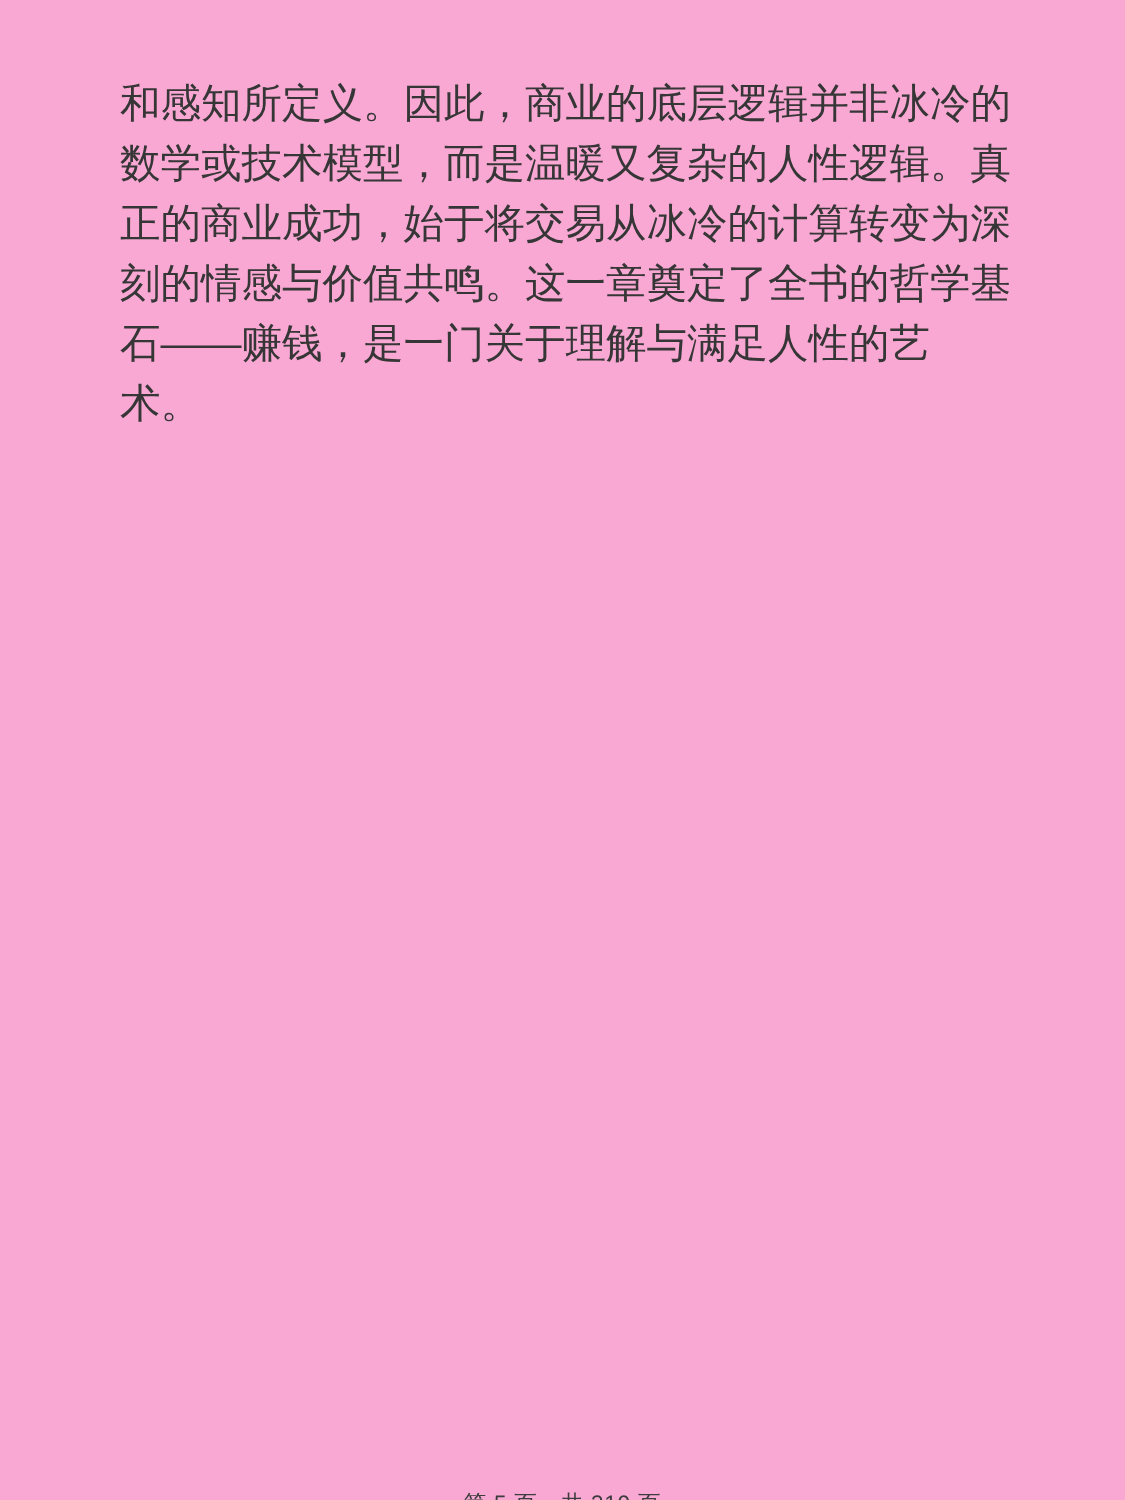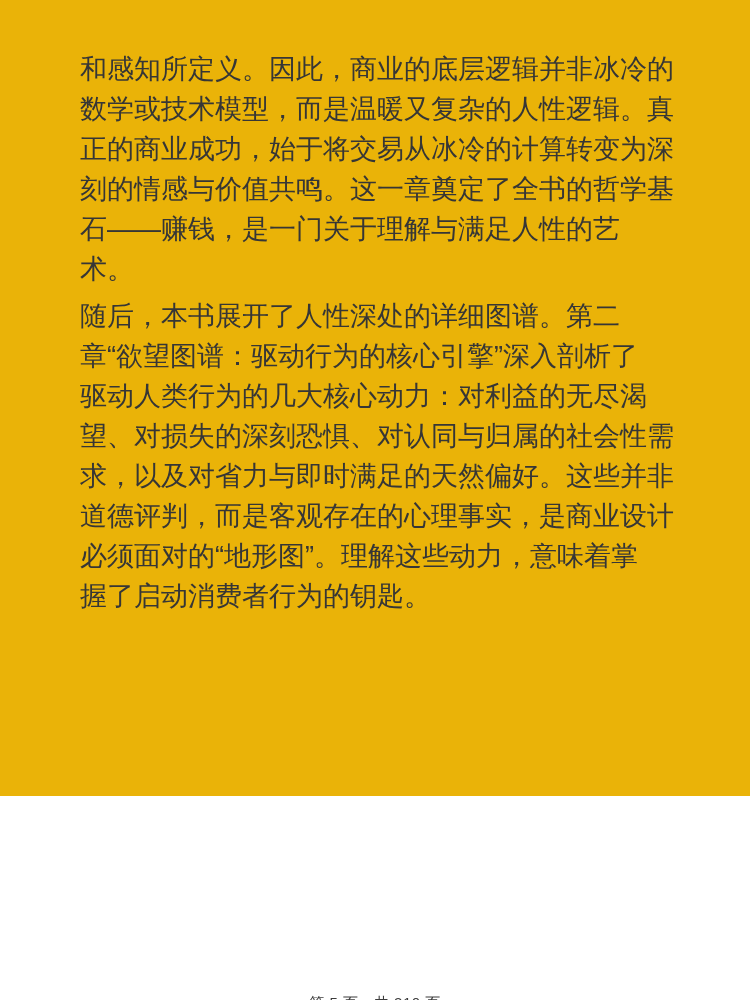--- a/index.html
+++ b/index.html
@@ -9,22 +9,22 @@
   body {
     width: 750px;
     height: 1000px;
     background: #ffffff;
     font-family: "Liberation Sans", sans-serif;
     overflow: hidden;
   }
   .page {
     position: relative;
     width: 750px;
-    height: 796px;
-    background: #eab308;
+    height: 1000px;
+    background: #f9a8d4;
   }
   .content {
     position: absolute;
     left: 80px;
     top: 49px;
     width: 640px;
   }
   .para {
     margin: 0 0 7px 0;
     padding: 0;
@@ -52,23 +52,15 @@
 <body>
 
 <div class="page">
   <div class="content">
     <p class="para">和感知所定义。因此，商业的底层逻辑并非冰冷的
 数学或技术模型，而是温暖又复杂的人性逻辑。真
 正的商业成功，始于将交易从冰冷的计算转变为深
 刻的情感与价值共鸣。这一章奠定了全书的哲学基
 石——赚钱，是一门关于理解与满足人性的艺
 术。</p>
-    <p class="para">随后，本书展开了人性深处的详细图谱。第二
-章“欲望图谱：驱动行为的核心引擎”深入剖析了
-驱动人类行为的几大核心动力：对利益的无尽渴
-望、对损失的深刻恐惧、对认同与归属的社会性需
-求，以及对省力与即时满足的天然偏好。这些并非
-道德评判，而是客观存在的心理事实，是商业设计
-必须面对的“地形图”。理解这些动力，意味着掌
-握了启动消费者行为的钥匙。</p>
   </div>
   <div class="footer">第 5 页，共 310 页</div>
 </div>
 
 </body></html>

